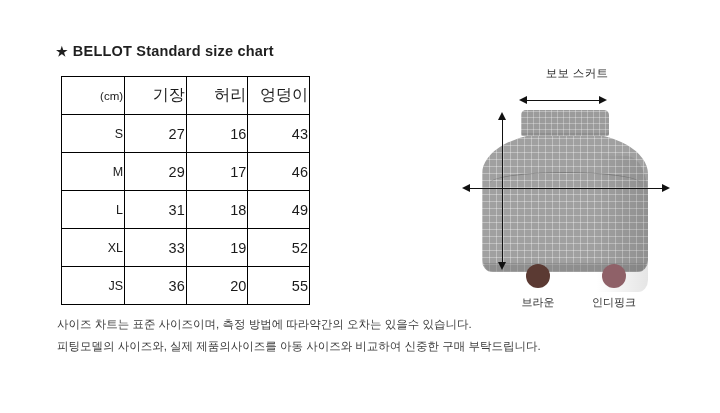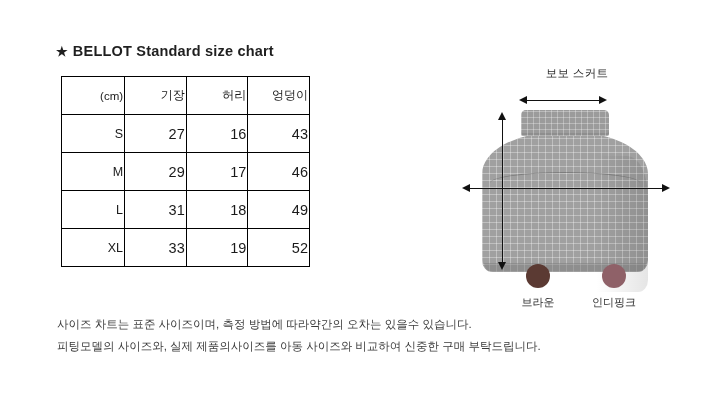--- a/index.html
+++ b/index.html
@@ -51,21 +51,21 @@
     vertical-align: middle;
     height: 35px;
     font-size: 13.5px;
     color: #1a1a1a;
   }
   .size-table td.c0 { width: 63px; font-size: 12px; }
   .size-table td.c1 { width: 62px; }
   .size-table td.c2 { width: 62px; }
   .size-table td.c3 { width: 62px; }
   .size-table tr.head td {
-    font-size: 12px;
+    font-size: 16px;
     font-weight: normal;
   }
   .size-table tr.head td.c0 { font-size: 11.5px; }
   .size-table tr.body td.c0 { font-size: 12.5px; }
   .size-table tr.body td.num { font-size: 14.5px; margin-top: 37px; }
 
   
   .notes {
     position: absolute;
     left: 57px;
@@ -254,20 +254,26 @@
         <td class="c0">L</td>
         <td class="c1 num">31</td>
         <td class="c2 num">18</td>
         <td class="c3 num">49</td>
       </tr>
       <tr class="body">
         <td class="c0">XL</td>
         <td class="c1 num">33</td>
         <td class="c2 num">19</td>
         <td class="c3 num">52</td>
+      </tr>
+      <tr class="body">
+        <td class="c0">JS</td>
+        <td class="c1 num">36</td>
+        <td class="c2 num">20</td>
+        <td class="c3 num">55</td>
       </tr>
     </tbody>
   </table>
 
   <div class="notes">
     <div class="note-line">사이즈 차트는 표준 사이즈이며, 측정 방법에 따라약간의 오차는 있을수 있습니다.</div>
     <div class="note-line">피팅모델의 사이즈와, 실제 제품의사이즈를 아동 사이즈와 비교하여 신중한 구매 부탁드립니다.</div>
   </div>
 
   <div class="product-label">보보 스커트</div>

